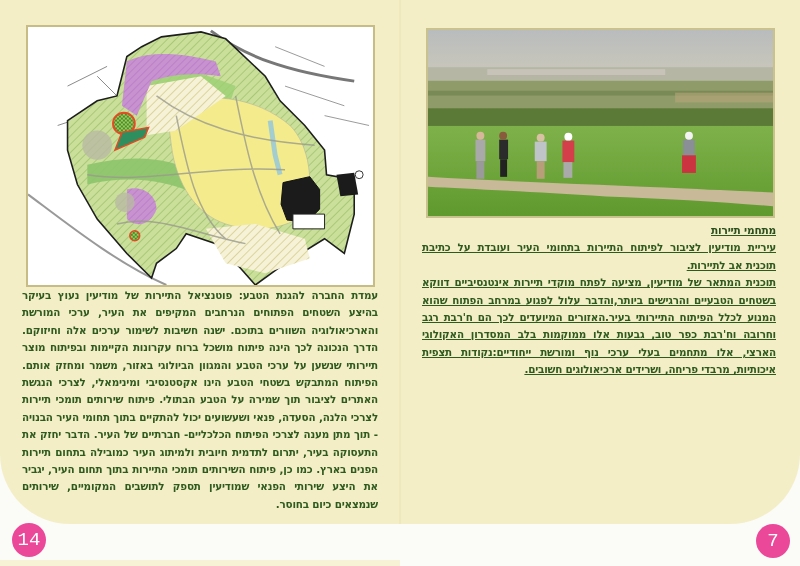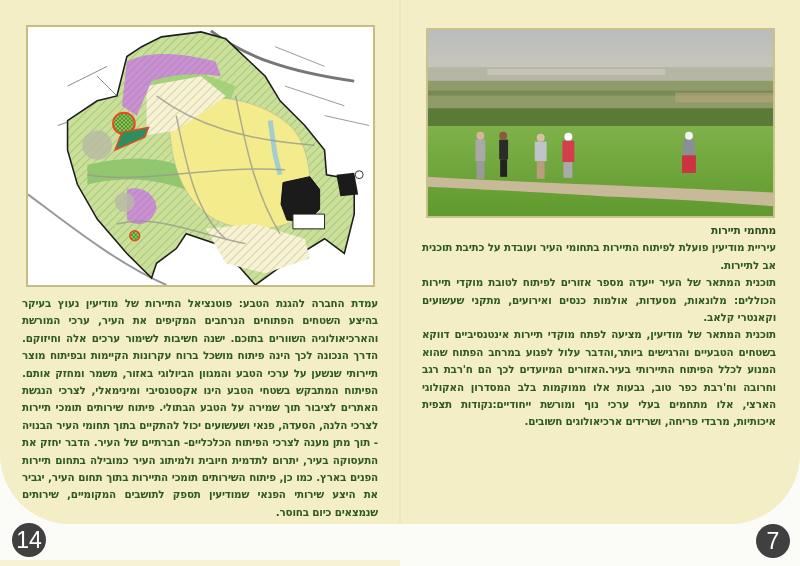--- a/index.html
+++ b/index.html
@@ -33,28 +33,28 @@
   .photo-frame svg { display: block; width: 100%; height: 100%; }
 
   
   .text-col {
     position: absolute; direction: rtl; text-align: justify;
     color: #2e5a1f; font-family: "DejaVu Sans", sans-serif;
     font-size: 10.4px; line-height: 17.4px; font-weight: bold;
     letter-spacing: -0.2px;
   }
   .text-col p { margin: 0; }
-  .left-col  { left: 22px; top: 295px; width: 356px; }
-  .right-col { left: 422px; top: 222px; width: 354px; }
+  .left-col  { left: 22px; top: 287px; width: 356px; }
+  .right-col { left: 422px; top: 222px; width: 354px; text-decoration: underline; }
   .heading { font-weight: bold; color: #2a4f1c; font-size: 10.6px; }
 
   .page-num {
     position: absolute; width: 34px; height: 34px; border-radius: 50%;
-    background: #404040; color: #ffffff;
-    font-family: Liberation Sans, sans-serif; font-size: 23px;
+    background: #ec4899; color: #ffffff;
+    font-family: Liberation Mono, monospace; font-size: 19px;
     display: flex; align-items: center; justify-content: center;
   }
   .num-left  { left: 12px; top: 523px; }
   .num-right { left: 756px; top: 524px; }
 </style>
 </head>
 <body>
 
 <div class="spread">
 
@@ -163,20 +163,19 @@
           <circle cx="142" cy="109" r="4" fill="#ffffff"></circle>
         <rect x="258" y="112" width="12" height="20" fill="#8a8f95"></rect>
           <rect x="257" y="128" width="14" height="18" fill="#cc3340"></rect>
           <circle cx="264" cy="108" r="4" fill="#f3f3f3"></circle>
       </g>
     </svg>
   </div>
 
   <div class="text-col right-col">
     <p class="heading">מתחמי תיירות</p>
-    <p>עיריית מודיעין פועלת לפיתוח התיירות בתחומי העיר ועובדת על כתיבת תוכנית אב לתיירות.</p>
-    <p>תוכנית המתאר של העיר ייעדה מספר אזורים לפיתוח לטובת מוקדי תיירות הכוללים: מלונאות, מסעדות, אולמות כנסים ואירועים, מתקני שעשועים וקאנטרי קלאב.</p>
+    <p>עיריית מודיעין לציבור לפיתוח התיירות בתחומי העיר ועובדת על כתיבת תוכנית אב לתיירות.</p>
     <p>תוכנית המתאר של מודיעין, מציעה לפתח מוקדי תיירות אינטנסיביים דווקא בשטחים הטבעיים והרגישים ביותר,והדבר עלול לפגוע במרחב הפתוח שהוא המנוע לכלל הפיתוח התיירותי בעיר.האזורים המיועדים לכך הם ח'רבת רגב וחרובה וח'רבת כפר טוב, גבעות אלו ממוקמות בלב המסדרון האקולוגי הארצי, אלו מתחמים בעלי ערכי נוף ומורשת ייחודיים:נקודות תצפית איכותיות, מרבדי פריחה, ושרידים ארכיאולוגים חשובים.</p>
   </div>
 
   <div class="page-num num-left">14</div>
   <div class="page-num num-right">7</div>
 </div>
 
 </body></html>

